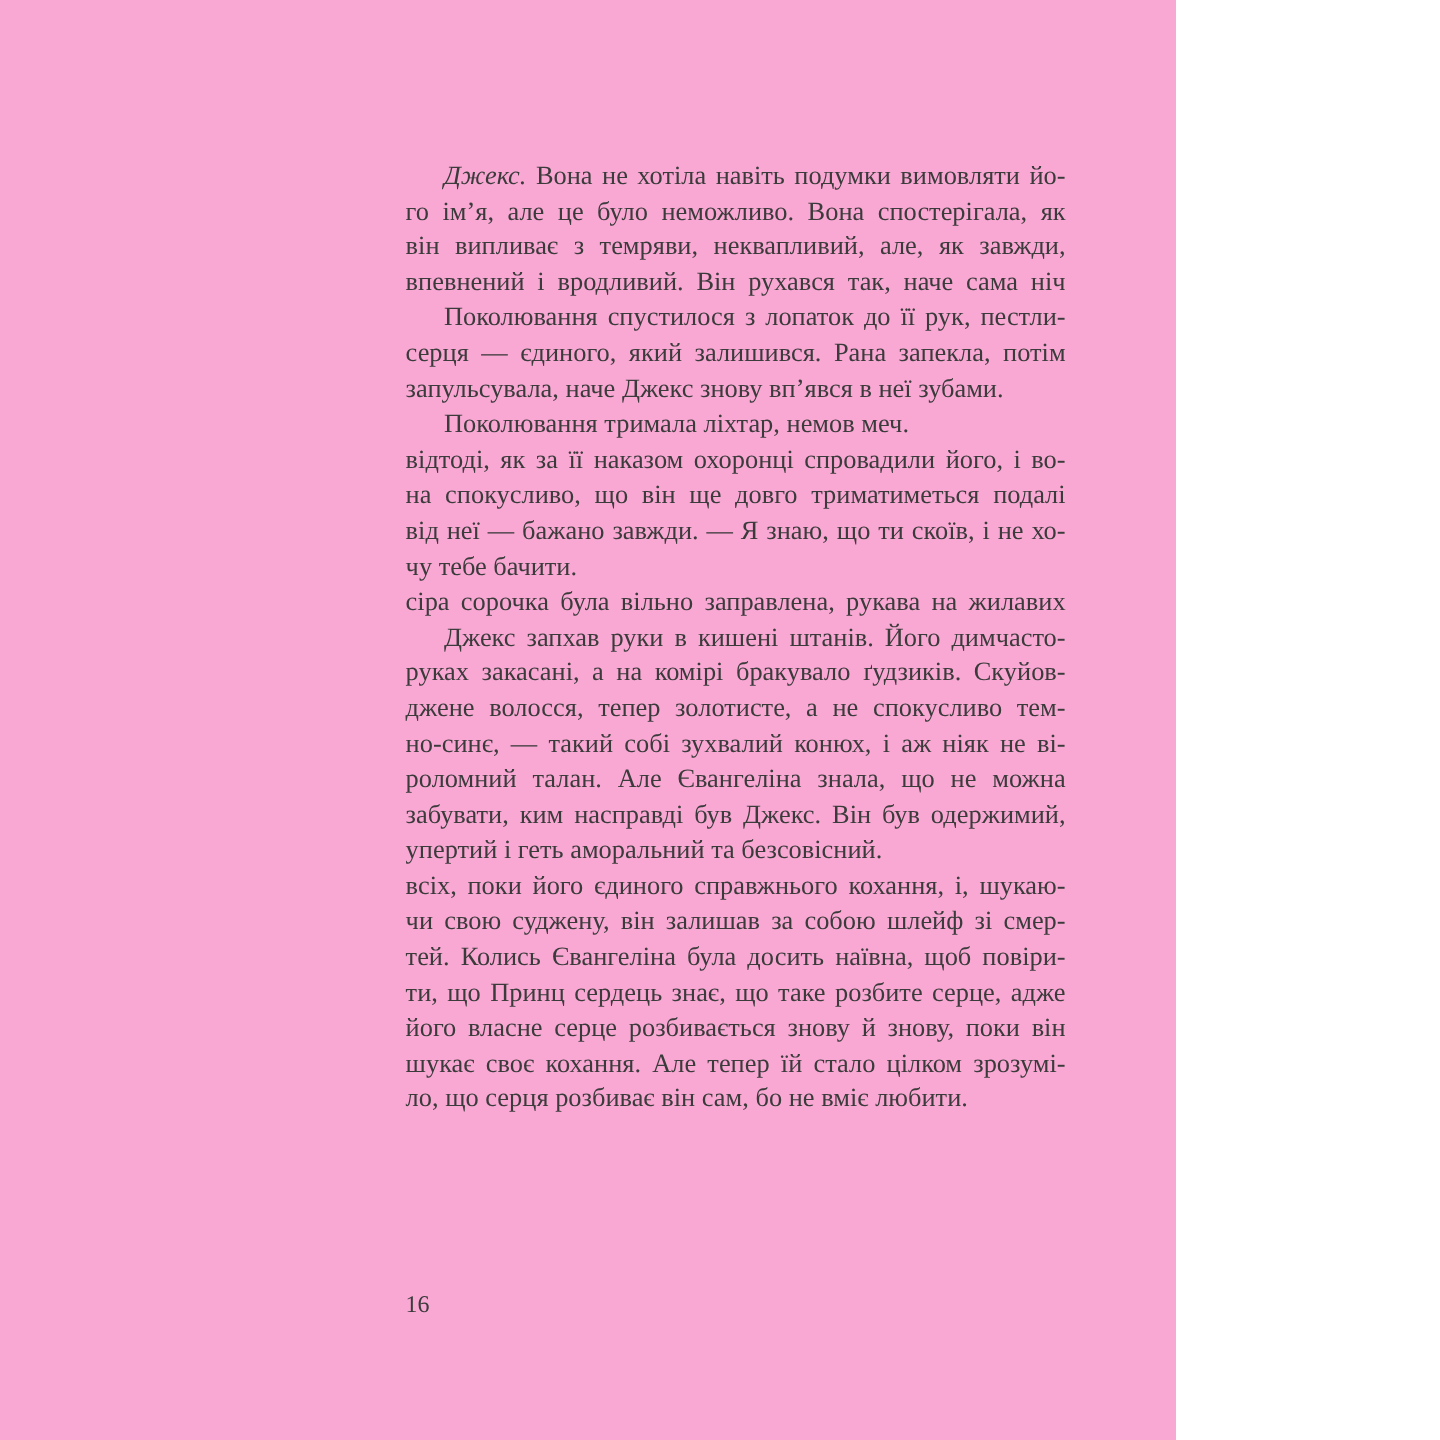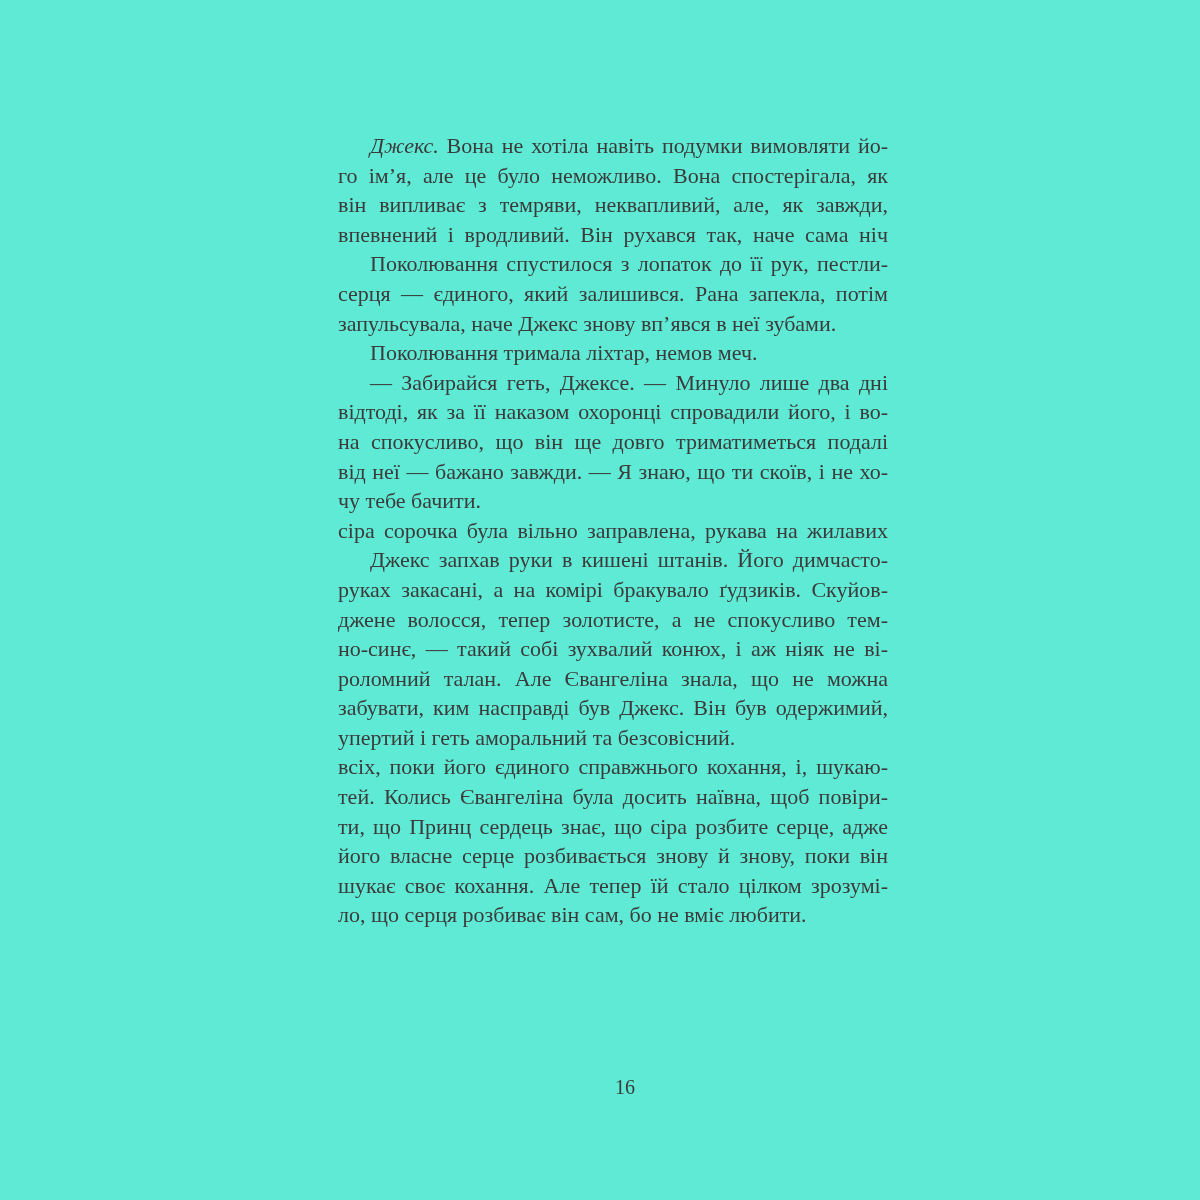--- a/index.html
+++ b/index.html
@@ -7,23 +7,23 @@
     padding: 0;
     background: #ffffff;
     width: 1200px;
     height: 1200px;
     position: relative;
     font-family: "Liberation Serif", serif;
   }
   .page {
     position: absolute;
     top: 0; left: 0;
-    width: 1200px;
+    width: 980px;
     height: 1200px;
-    background: #5eead4;
+    background: #f9a8d4;
   }
   .text-block {
     position: absolute;
     left: 338px;
     top: 131px;
     width: 550px;
     font-size: 22px;
     line-height: 29.6px;
     color: #3b3b3b;
   }
@@ -36,23 +36,23 @@
   }
   .line.indent {
     text-indent: 32px;
   }
   .lead-italic {
     font-style: italic;
   }
   .page-number {
     position: absolute;
     top: 1076px;
-    left: 350px;
+    left: 338px;
     width: 550px;
-    text-align: center;
+    text-align: left;
     font-size: 20px;
     color: #3b3b3b;
   }
 </style>
 </head>
 <body>
 
 <div class="page">
 
   <div class="text-block">
@@ -68,42 +68,42 @@
       <div class="line indent">Поколювання спустилося з лопаток до її рук, пестли-</div>
       <div class="line">серця — єдиного, який залишився. Рана запекла, потім</div>
       <div class="line last">запульсувала, наче Джекс знову вп’явся в неї зубами.</div>
     </div>
 
     <div>
       <div class="line indent last">Поколювання тримала ліхтар, немов меч.</div>
     </div>
 
     <div>
-      <div class="line indent">— Забирайся геть, Джексе. — Минуло лише два дні</div>
       <div class="line">відтоді, як за її наказом охоронці спровадили його, і во-</div>
       <div class="line">на спокусливо, що він ще довго триматиметься подалі</div>
       <div class="line">від неї — бажано завжди. — Я знаю, що ти скоїв, і не хо-</div>
       <div class="line last">чу тебе бачити.</div>
     </div>
 
     <div>
       <div class="line">сіра сорочка була вільно заправлена, рукава на жилавих</div>
       <div class="line indent">Джекс запхав руки в кишені штанів. Його димчасто-</div>
       <div class="line">руках закасані, а на комірі бракувало ґудзиків. Скуйов-</div>
       <div class="line">джене волосся, тепер золотисте, а не спокусливо тем-</div>
       <div class="line">но-синє, — такий собі зухвалий конюх, і аж ніяк не ві-</div>
       <div class="line">роломний талан. Але Євангеліна знала, що не можна</div>
       <div class="line">забувати, ким насправді був Джекс. Він був одержимий,</div>
       <div class="line last">упертий і геть аморальний та безсовісний.</div>
     </div>
 
     <div>
       <div class="line">всіх, поки його єдиного справжнього кохання, і, шукаю-</div>
+      <div class="line">чи свою суджену, він залишав за собою шлейф зі смер-</div>
       <div class="line">тей. Колись Євангеліна була досить наївна, щоб повіри-</div>
-      <div class="line">ти, що Принц сердець знає, що сіра розбите серце, адже</div>
+      <div class="line">ти, що Принц сердець знає, що таке розбите серце, адже</div>
       <div class="line">його власне серце розбивається знову й знову, поки він</div>
       <div class="line">шукає своє кохання. Але тепер їй стало цілком зрозумі-</div>
       <div class="line last">ло, що серця розбиває він сам, бо не вміє любити.</div>
     </div>
 
   </div>
 
   <div class="page-number">16</div>
 
 </div>

